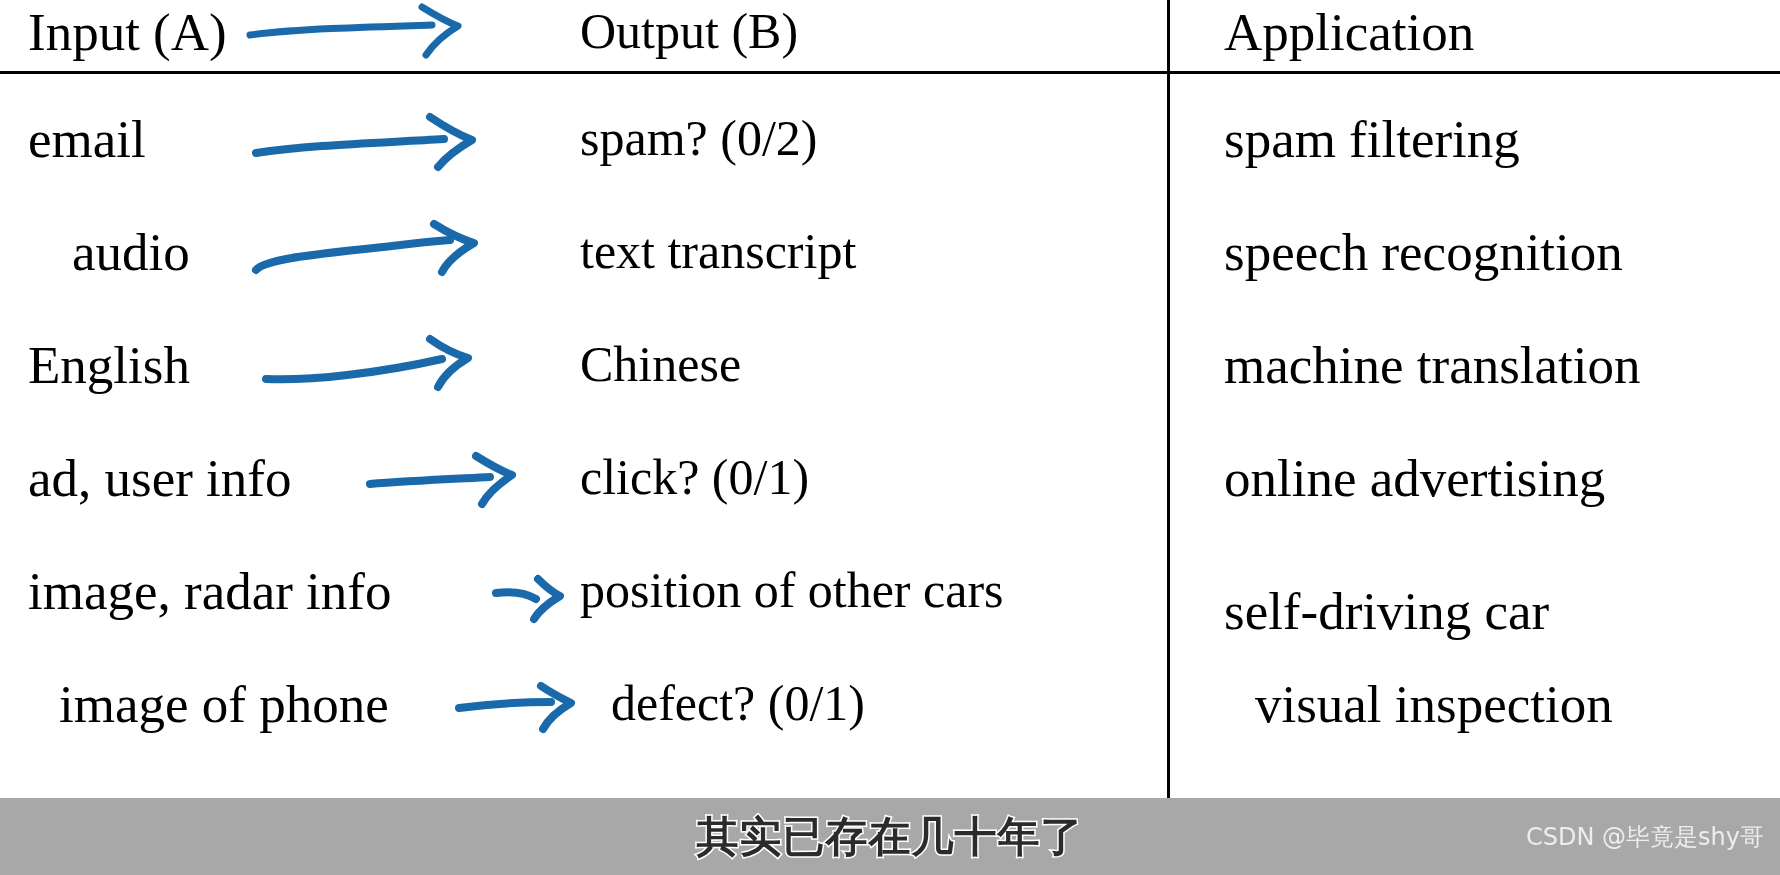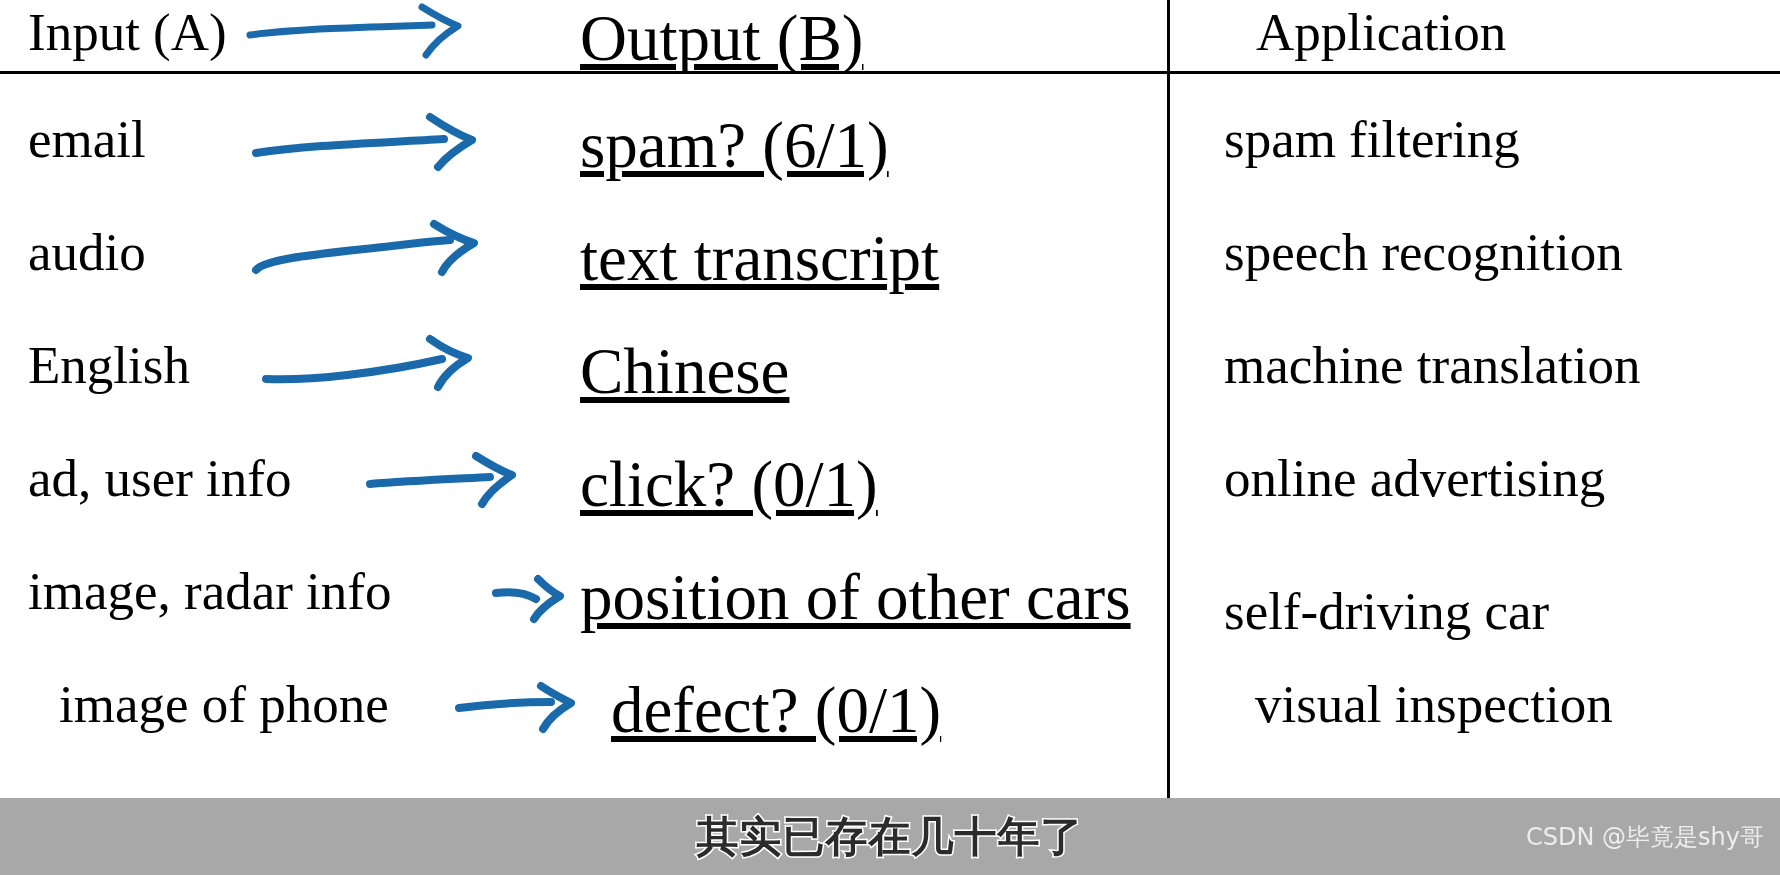--- a/index.html
+++ b/index.html
@@ -62,32 +62,31 @@
     white-space: nowrap;
     line-height: 1;
   }
 
   .cell-input {
     left: 28px;
     font-size: 53px;
   }
   .cell-output {
     left: 580px;
-    font-size: 65px;
-    text-decoration: underline;
+    font-size: 50px;
   }
   .cell-app {
     left: 1224px;
     font-size: 53px;
   }
 
   
   .header .cell-input { left: 28px; }
   .header .cell-output { left: 580px; }
-  .header .cell-app { left: 1224px; margin-left: 32px; }
+  .header .cell-app { left: 1224px; }
 
   
   .arrow {
     position: absolute;
     pointer-events: none;
   }
   .arrow svg { display: block; overflow: visible; }
 
   
   .wm-bar {
@@ -153,27 +152,27 @@
     <div class="row" style="top:113px;padding-left:6px;">
       <div class="cell cell-input" style="top:0px;">email</div>
 
       <div class="arrow" style="left:252px; top:0px;">
         <svg width="230" height="54" viewBox="0 0 230 54">
           <path d="M4 40 C 56 32, 126 30, 192 26" fill="none" stroke="#1a6aab" stroke-width="8" stroke-linecap="round"></path>
           <path d="M178 4 C 196 16, 210 23, 220 27 C 208 34, 194 44, 186 54" fill="none" stroke="#1a6aab" stroke-width="8" stroke-linecap="round" stroke-linejoin="round"></path>
         </svg>
       </div>
 
-      <div class="cell cell-output" style="top:0px;">spam? (6/1)</div>
+      <div class="cell cell-output" style="top:0px;">spam? (0/2)</div>
 
       <div class="cell cell-app" style="top:0px;">spam filtering</div>
     </div>
 
     <div class="row" style="top:226px;">
-      <div class="cell cell-input" style="top:0px;">audio</div>
+      <div class="cell cell-input" style="top:0px;margin-left:44px;">audio</div>
 
       <div class="arrow" style="left:252px; top:-4px;">
         <svg width="232" height="56" viewBox="0 0 232 56">
           <path d="M4 48 C 14 36, 70 32, 140 24 C 165 21, 185 19, 198 18" fill="none" stroke="#1a6aab" stroke-width="8" stroke-linecap="round"></path>
           <path d="M182 2 C 198 12, 212 18, 222 21 C 210 28, 196 38, 190 50" fill="none" stroke="#1a6aab" stroke-width="8" stroke-linecap="round" stroke-linejoin="round"></path>
         </svg>
       </div>
 
       <div class="cell cell-output" style="top:0px;">text transcript</div>
 

